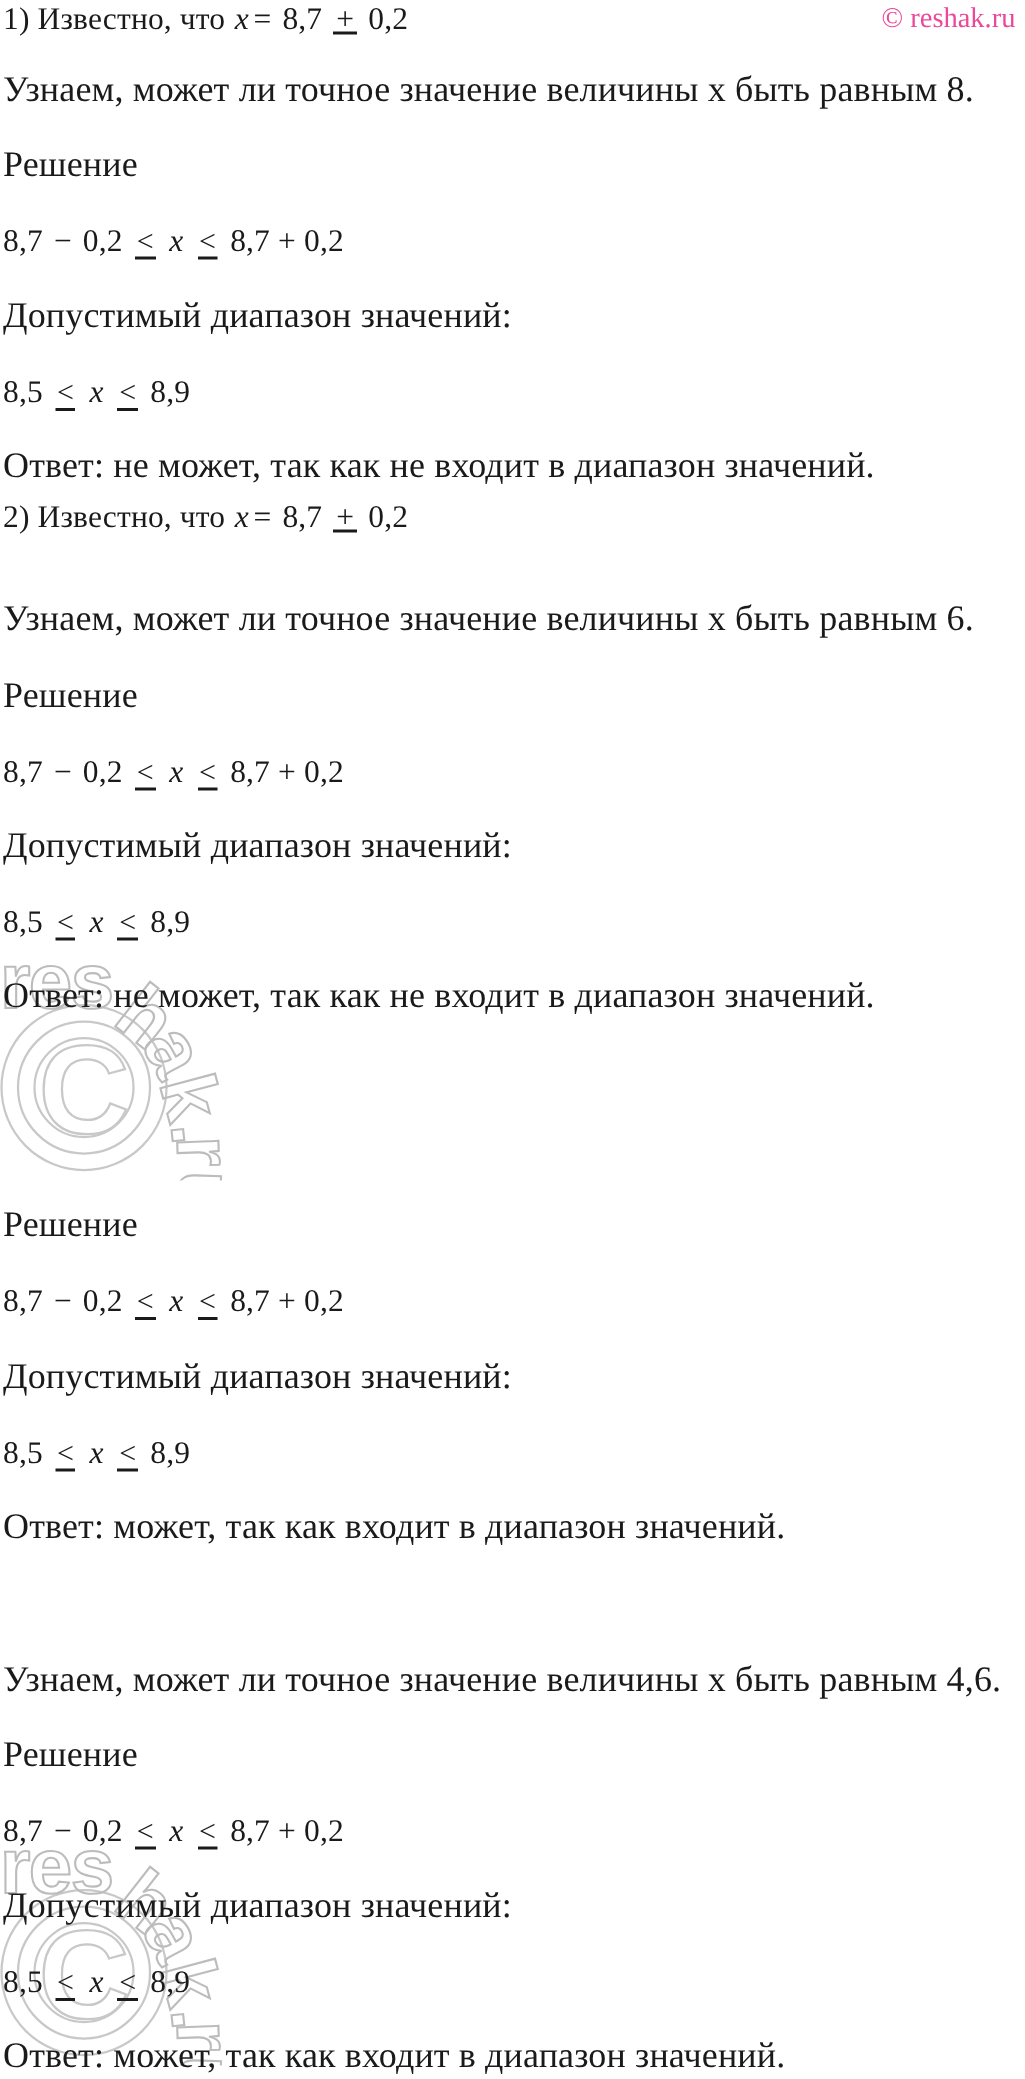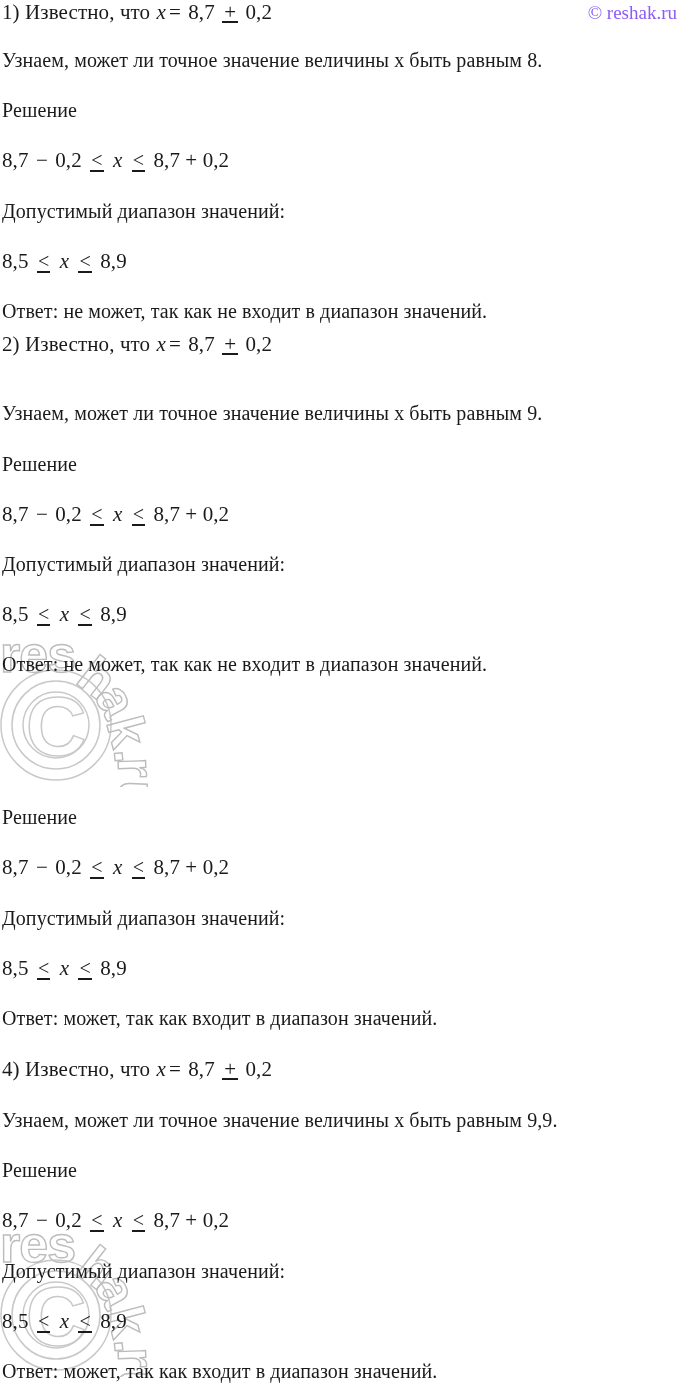--- a/index.html
+++ b/index.html
@@ -22,37 +22,37 @@
     position: relative;
     width: 683px;
     height: 1386px;
   }
 
   
   .line {
     position: absolute;
     left: 2px;
     white-space: nowrap;
-    font-size: 20px;
+    font-size: 24px;
     line-height: 24px;
     letter-spacing: 0.1px;
     color: #1a1a1a;
     z-index: 3;
   }
   .line.math {
     font-size: 21px;
   }
 
   .copyright {
     position: absolute;
     right: 6px;
     top: 1px;
     font-size: 19px;
     line-height: 24px;
-    color: #8b5cf6;
+    color: #ec4899;
     white-space: nowrap;
     z-index: 3;
   }
 
   
   .var {
     font-style: italic;
     padding: 0 1px;
   }
 
@@ -147,21 +147,21 @@
   <div class="line math" style="top:148px"><span>8,7</span><span>&nbsp;</span><span class="minus">−</span><span>&nbsp;</span><span>0,2</span><span>&nbsp;</span><span class="le"><span class="sym">&lt;</span></span><span>&nbsp;</span><span class="var">x</span><span>&nbsp;</span><span class="le"><span class="sym">&lt;</span></span><span>&nbsp;</span><span>8,7</span><span>&nbsp;</span><span>+</span><span>&nbsp;</span><span>0,2</span></div>
 
   <div class="line" style="top:199px">Допустимый диапазон значений:</div>
 
   <div class="line math" style="top:249px"><span>8,5</span><span>&nbsp;</span><span class="le"><span class="sym">&lt;</span></span><span>&nbsp;</span><span class="var">x</span><span>&nbsp;</span><span class="le"><span class="sym">&lt;</span></span><span>&nbsp;</span><span>8,9</span></div>
 
   <div class="line" style="top:299px">Ответ: не может, так как не входит в диапазон значений.</div>
 
   <div class="line math" style="top:332px"><span>2)</span><span>&nbsp;</span><span>Известно, что</span><span>&nbsp;</span><span class="var">x</span><span class="eq">=</span><span>&nbsp;</span><span>8,7</span><span>&nbsp;</span><span class="pm">+</span><span>&nbsp;</span><span>0,2</span></div>
 
-  <div class="line" style="top:401px">Узнаем, может ли точное значение величины х быть равным 9.</div>
+  <div class="line" style="top:401px">Узнаем, может ли точное значение величины х быть равным 6.</div>
 
   <div class="line" style="top:452px">Решение</div>
 
   <div class="line math" style="top:502px"><span>8,7</span><span>&nbsp;</span><span class="minus">−</span><span>&nbsp;</span><span>0,2</span><span>&nbsp;</span><span class="le"><span class="sym">&lt;</span></span><span>&nbsp;</span><span class="var">x</span><span>&nbsp;</span><span class="le"><span class="sym">&lt;</span></span><span>&nbsp;</span><span>8,7</span><span>&nbsp;</span><span>+</span><span>&nbsp;</span><span>0,2</span></div>
 
   <div class="line" style="top:552px">Допустимый диапазон значений:</div>
 
   <div class="line math" style="top:602px"><span>8,5</span><span>&nbsp;</span><span class="le"><span class="sym">&lt;</span></span><span>&nbsp;</span><span class="var">x</span><span>&nbsp;</span><span class="le"><span class="sym">&lt;</span></span><span>&nbsp;</span><span>8,9</span></div>
 
   <div class="line" style="top:652px">Ответ: не может, так как не входит в диапазон значений.</div>
@@ -171,23 +171,22 @@
   <div class="line" style="top:805px">Решение</div>
 
   <div class="line math" style="top:855px"><span>8,7</span><span>&nbsp;</span><span class="minus">−</span><span>&nbsp;</span><span>0,2</span><span>&nbsp;</span><span class="le"><span class="sym">&lt;</span></span><span>&nbsp;</span><span class="var">x</span><span>&nbsp;</span><span class="le"><span class="sym">&lt;</span></span><span>&nbsp;</span><span>8,7</span><span>&nbsp;</span><span>+</span><span>&nbsp;</span><span>0,2</span></div>
 
   <div class="line" style="top:906px">Допустимый диапазон значений:</div>
 
   <div class="line math" style="top:956px"><span>8,5</span><span>&nbsp;</span><span class="le"><span class="sym">&lt;</span></span><span>&nbsp;</span><span class="var">x</span><span>&nbsp;</span><span class="le"><span class="sym">&lt;</span></span><span>&nbsp;</span><span>8,9</span></div>
 
   <div class="line" style="top:1006px">Ответ: может, так как входит в диапазон значений.</div>
 
-  <div class="line math" style="top:1057px"><span>4)</span><span>&nbsp;</span><span>Известно, что</span><span>&nbsp;</span><span class="var">x</span><span class="eq">=</span><span>&nbsp;</span><span>8,7</span><span>&nbsp;</span><span class="pm">+</span><span>&nbsp;</span><span>0,2</span></div>
-
-  <div class="line" style="top:1108px">Узнаем, может ли точное значение величины х быть равным 9,9.</div>
+
+  <div class="line" style="top:1108px">Узнаем, может ли точное значение величины х быть равным 4,6.</div>
 
   <div class="line" style="top:1158px">Решение</div>
 
   <div class="line math" style="top:1208px"><span>8,7</span><span>&nbsp;</span><span class="minus">−</span><span>&nbsp;</span><span>0,2</span><span>&nbsp;</span><span class="le"><span class="sym">&lt;</span></span><span>&nbsp;</span><span class="var">x</span><span>&nbsp;</span><span class="le"><span class="sym">&lt;</span></span><span>&nbsp;</span><span>8,7</span><span>&nbsp;</span><span>+</span><span>&nbsp;</span><span>0,2</span></div>
 
   <div class="line" style="top:1259px">Допустимый диапазон значений:</div>
 
   <div class="line math" style="top:1309px"><span>8,5</span><span>&nbsp;</span><span class="le"><span class="sym">&lt;</span></span><span>&nbsp;</span><span class="var">x</span><span>&nbsp;</span><span class="le"><span class="sym">&lt;</span></span><span>&nbsp;</span><span>8,9</span></div>
 
   <div class="line" style="top:1359px">Ответ: может, так как входит в диапазон значений.</div>

